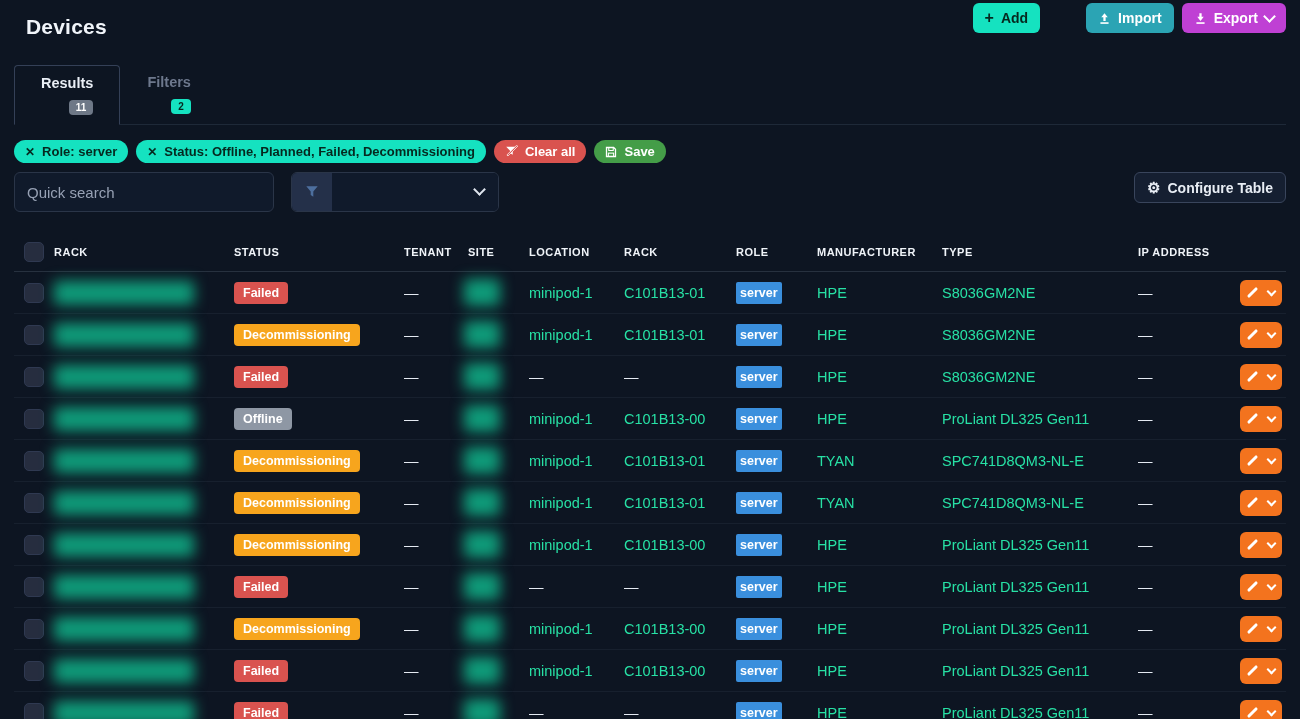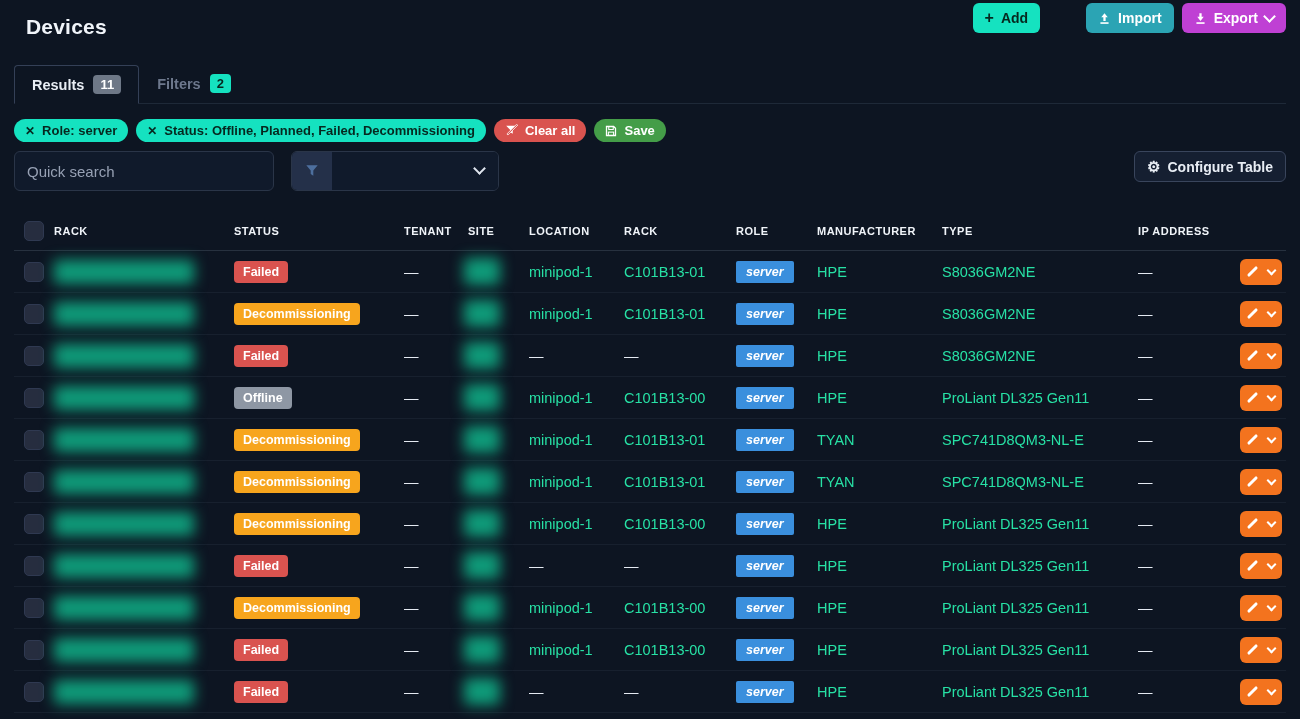--- a/index.html
+++ b/index.html
@@ -21,24 +21,24 @@
   .btn-add{background:var(--teal,#15e2c0);color:#06281f;}
   .btn-import{background:var(--import,#2ba4b4);color:#fff;margin-left:38px;}
   .btn-export{background:var(--export,#bf40d4);color:#fff;}
   .plus{font-size:16px;font-weight:700;line-height:1;}
   .icon-svg{display:block;}
   .chev{width:7px;height:7px;border-right:2px solid currentColor;border-bottom:2px solid currentColor;
         transform:rotate(45deg);display:inline-block;margin-top:-4px;}
 
   
   .tabs{display:flex;margin-top:13px;border-bottom:1px solid #1e2938;align-items:flex-end;}
-  .tab{display:flex;align-items:center;gap:9px;padding:9px 17px;font-size:14.5px;font-weight:600;
-       border:1px solid transparent;border-radius:4px 4px 0 0;cursor:pointer;color:#6d788d;}
+  .tab{display:flex;align-items:flex-end;gap:9px;padding:9px 26px;font-size:14.5px;font-weight:600;
+       border:1px solid transparent;border-radius:4px 4px 0 0;cursor:pointer;color:#6d788d;flex-direction:column;}
   .tab.active{color:#e9eef5;border-color:#344057;border-bottom-color:#0d1522;margin-bottom:-1px;}
-  .count{border-radius:4px;padding:2px 7px;font-size:13px;font-weight:700;}
+  .count{border-radius:4px;padding:2px 7px;font-size:10px;font-weight:700;}
   .count-gray{background:#6e7887;color:#fff;}
   .count-teal{background:var(--teal,#15e2c0);color:#06281f;}
 
   
   .chip-row{display:flex;gap:8px;margin-top:15px;align-items:center;}
   .chips{display:flex;gap:8px;align-items:center;}
   .chip{display:inline-flex;align-items:center;gap:7px;border-radius:12px;padding:4px 11px;
         font-size:13px;font-weight:700;cursor:pointer;}
   .chip-teal{background:var(--teal,#15e2c0);color:#06281f;}
   .chip-danger{background:var(--danger,#d9534f);color:#fff;}
@@ -69,21 +69,21 @@
   th{text-align:left;font-size:11px;letter-spacing:.5px;color:#f0f4f9;font-weight:700;
      padding:9px 10px 9px 0;border-bottom:1px solid #27313f;}
   td{padding:0 10px 0 0;height:41px;border-bottom:1px solid #17202e;font-size:14.5px;
      color:#e4eaf2;vertical-align:middle;}
   .col-cb{padding-left:10px;}
   .cb{width:18px;height:18px;background:#262d3f;border:1px solid #2f3951;border-radius:5px;
       display:inline-block;vertical-align:middle;cursor:pointer;}
   .lnk{color:var(--link,#27e1a5);text-decoration:none;cursor:pointer;}
   .badge{display:inline-block;color:#fff;font-weight:700;font-size:12.5px;padding:4px 9px;
          border-radius:4px;white-space:nowrap;}
-  .badge.role{background:var(--role,#3a8fdd);border-radius:2px;padding:4px 10px;cursor:pointer;font-style:italic;}
+  .badge.role{background:var(--role,#3a8fdd);border-radius:2px;padding:4px 4px;cursor:pointer;}
   .redact{display:inline-block;background:#0f9c7a;filter:blur(7px);border-radius:3px;vertical-align:middle;}
   .redact-name{width:140px;height:24px;}
   .redact-site{width:36px;height:27px;margin-left:-4px;}
   .col-act-cell{text-align:right;padding-right:4px;}
   .actgrp{display:inline-flex;background:var(--orange,#f3731e);border-radius:6px;height:26px;
           align-items:center;overflow:hidden;}
   .act{background:transparent;border:none;height:26px;display:flex;align-items:center;cursor:pointer;padding:0;}
   .act.edit{width:25px;justify-content:center;}
   .act.more{width:17px;padding-right:5px;justify-content:center;}
   .pencil{width:3px;height:13px;background:#fff;border-radius:2px;transform:rotate(45deg);display:block;}

